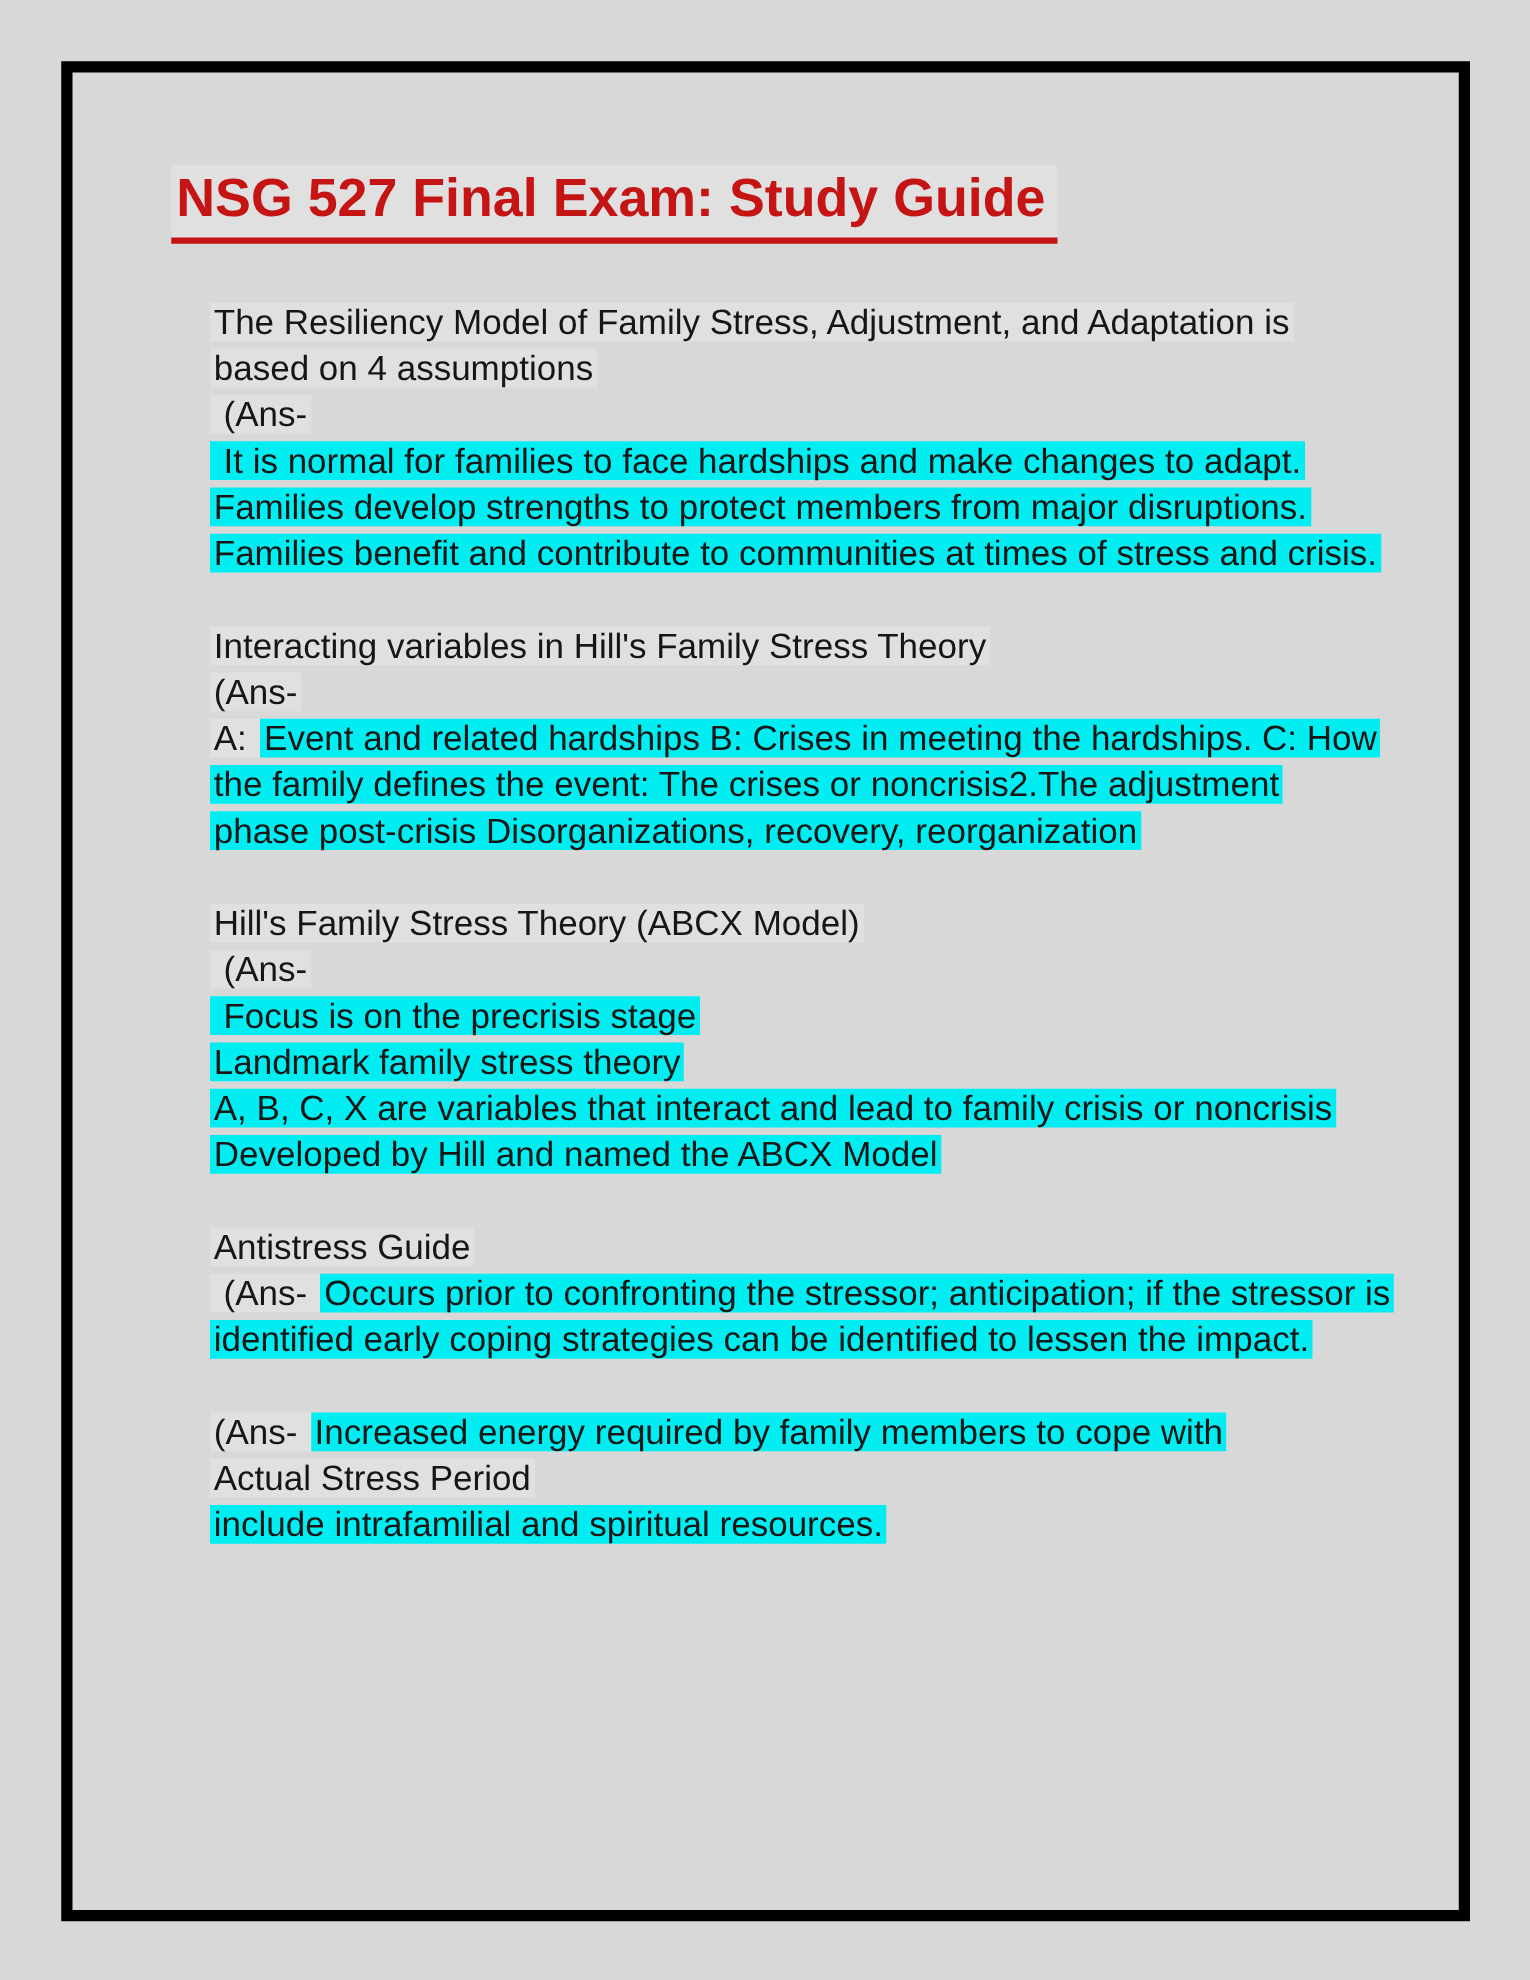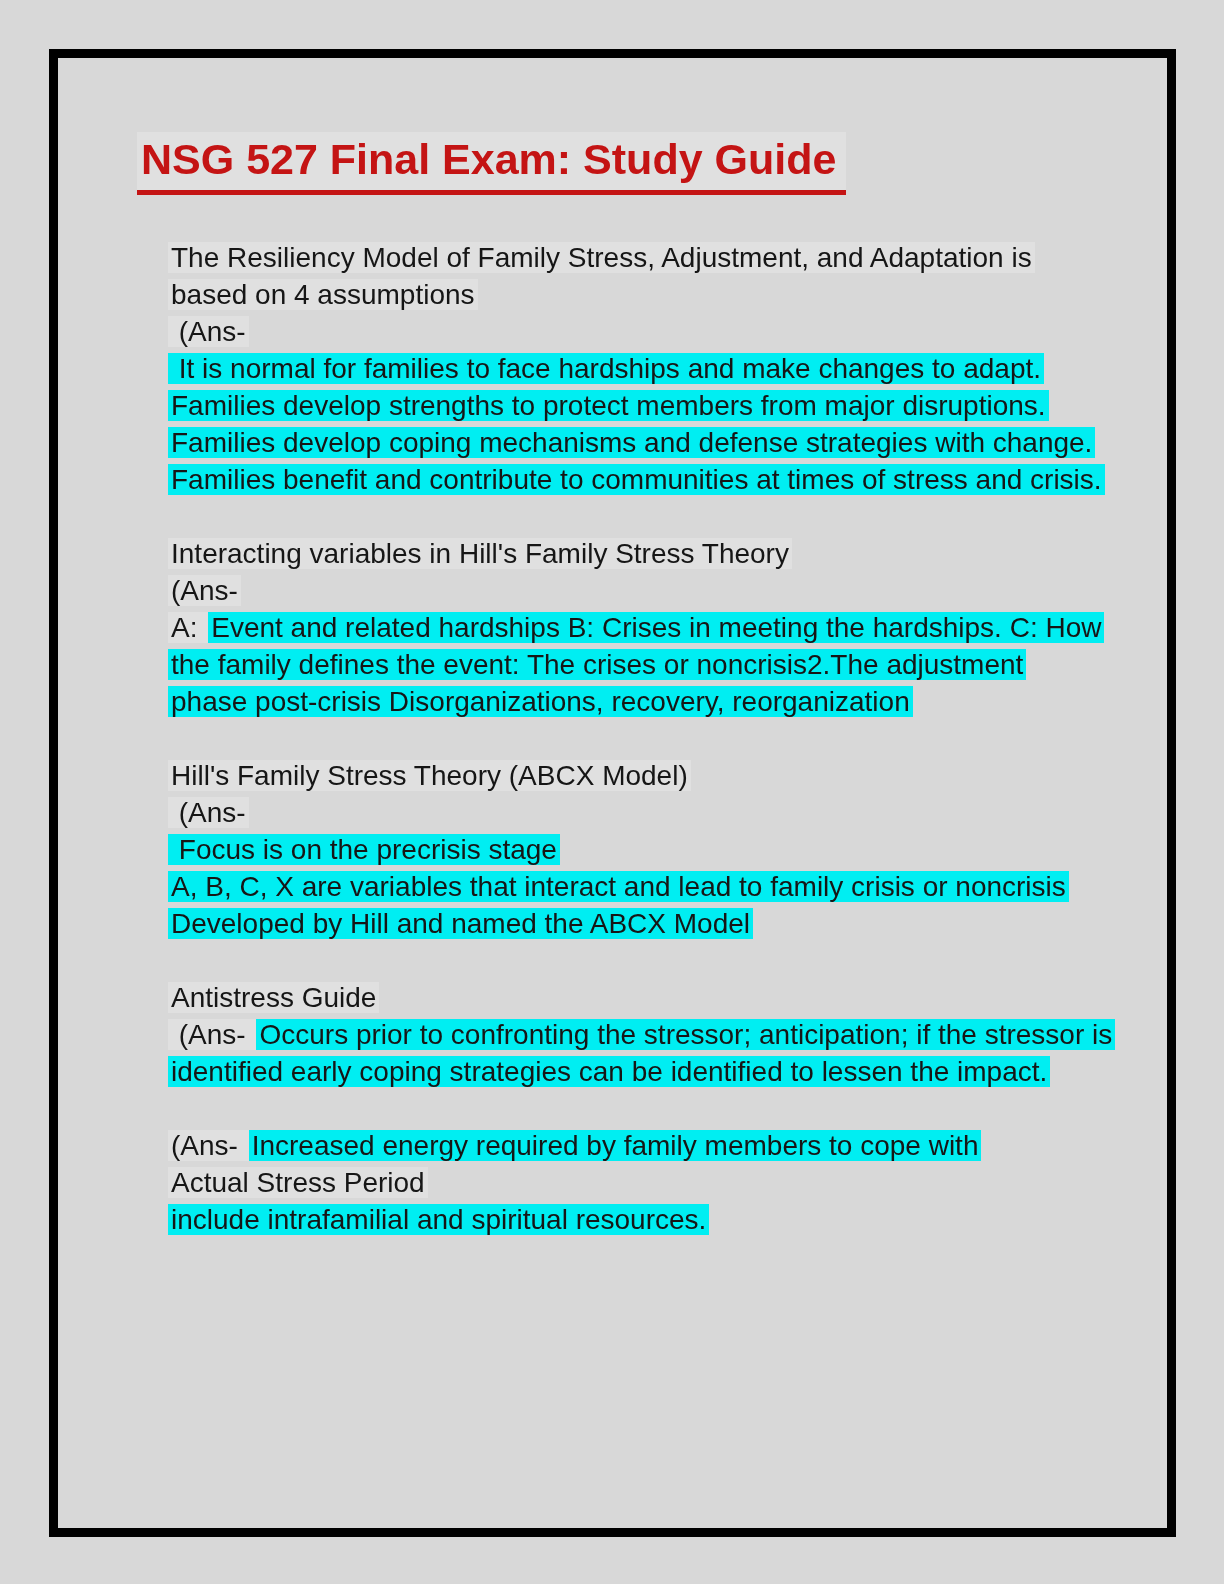--- a/index.html
+++ b/index.html
@@ -74,34 +74,34 @@
 
 <div class="content">
   <div class="title-line"><span class="doc-title">NSG 527 Final Exam: Study Guide</span></div>
   <div class="sections" id="sections">
       <div class="section">
         <div class="line"><span class="seg seg-gray">The Resiliency Model of Family Stress, Adjustment, and Adaptation is</span></div>
         <div class="line"><span class="seg seg-gray">based on 4 assumptions</span></div>
         <div class="line"><span class="seg seg-gray"> (Ans-</span></div>
         <div class="line"><span class="seg seg-cyan"> It is normal for families to face hardships and make changes to adapt.</span></div>
         <div class="line"><span class="seg seg-cyan">Families develop strengths to protect members from major disruptions.</span></div>
-        <div class="line"><span class="seg seg-cyan">Families develop coping mechanisms and defense strategies with change.</span></div>
         <div class="line"><span class="seg seg-cyan">Families benefit and contribute to communities at times of stress and crisis.</span></div>
       </div>
       <div class="section">
         <div class="line"><span class="seg seg-gray">Interacting variables in Hill's Family Stress Theory</span></div>
         <div class="line"><span class="seg seg-gray">(Ans-</span></div>
         <div class="line"><span class="seg seg-gray">A: </span><span class="seg seg-cyan">Event and related hardships B: Crises in meeting the hardships. C: How</span></div>
         <div class="line"><span class="seg seg-cyan">the family defines the event: The crises or noncrisis2.The adjustment</span></div>
         <div class="line"><span class="seg seg-cyan">phase post-crisis Disorganizations, recovery, reorganization</span></div>
       </div>
       <div class="section">
         <div class="line"><span class="seg seg-gray">Hill's Family Stress Theory (ABCX Model)</span></div>
         <div class="line"><span class="seg seg-gray"> (Ans-</span></div>
         <div class="line"><span class="seg seg-cyan"> Focus is on the precrisis stage</span></div>
+        <div class="line"><span class="seg seg-cyan">Landmark family stress theory</span></div>
         <div class="line"><span class="seg seg-cyan">A, B, C, X are variables that interact and lead to family crisis or noncrisis</span></div>
         <div class="line"><span class="seg seg-cyan">Developed by Hill and named the ABCX Model</span></div>
       </div>
       <div class="section">
         <div class="line"><span class="seg seg-gray">Antistress Guide</span></div>
         <div class="line"><span class="seg seg-gray"> (Ans- </span><span class="seg seg-cyan">Occurs prior to confronting the stressor; anticipation; if the stressor is</span></div>
         <div class="line"><span class="seg seg-cyan">identified early coping strategies can be identified to lessen the impact.</span></div>
       </div>
       <div class="section">
         <div class="line"><span class="seg seg-gray">(Ans- </span><span class="seg seg-cyan">Increased energy required by family members to cope with</span></div>

